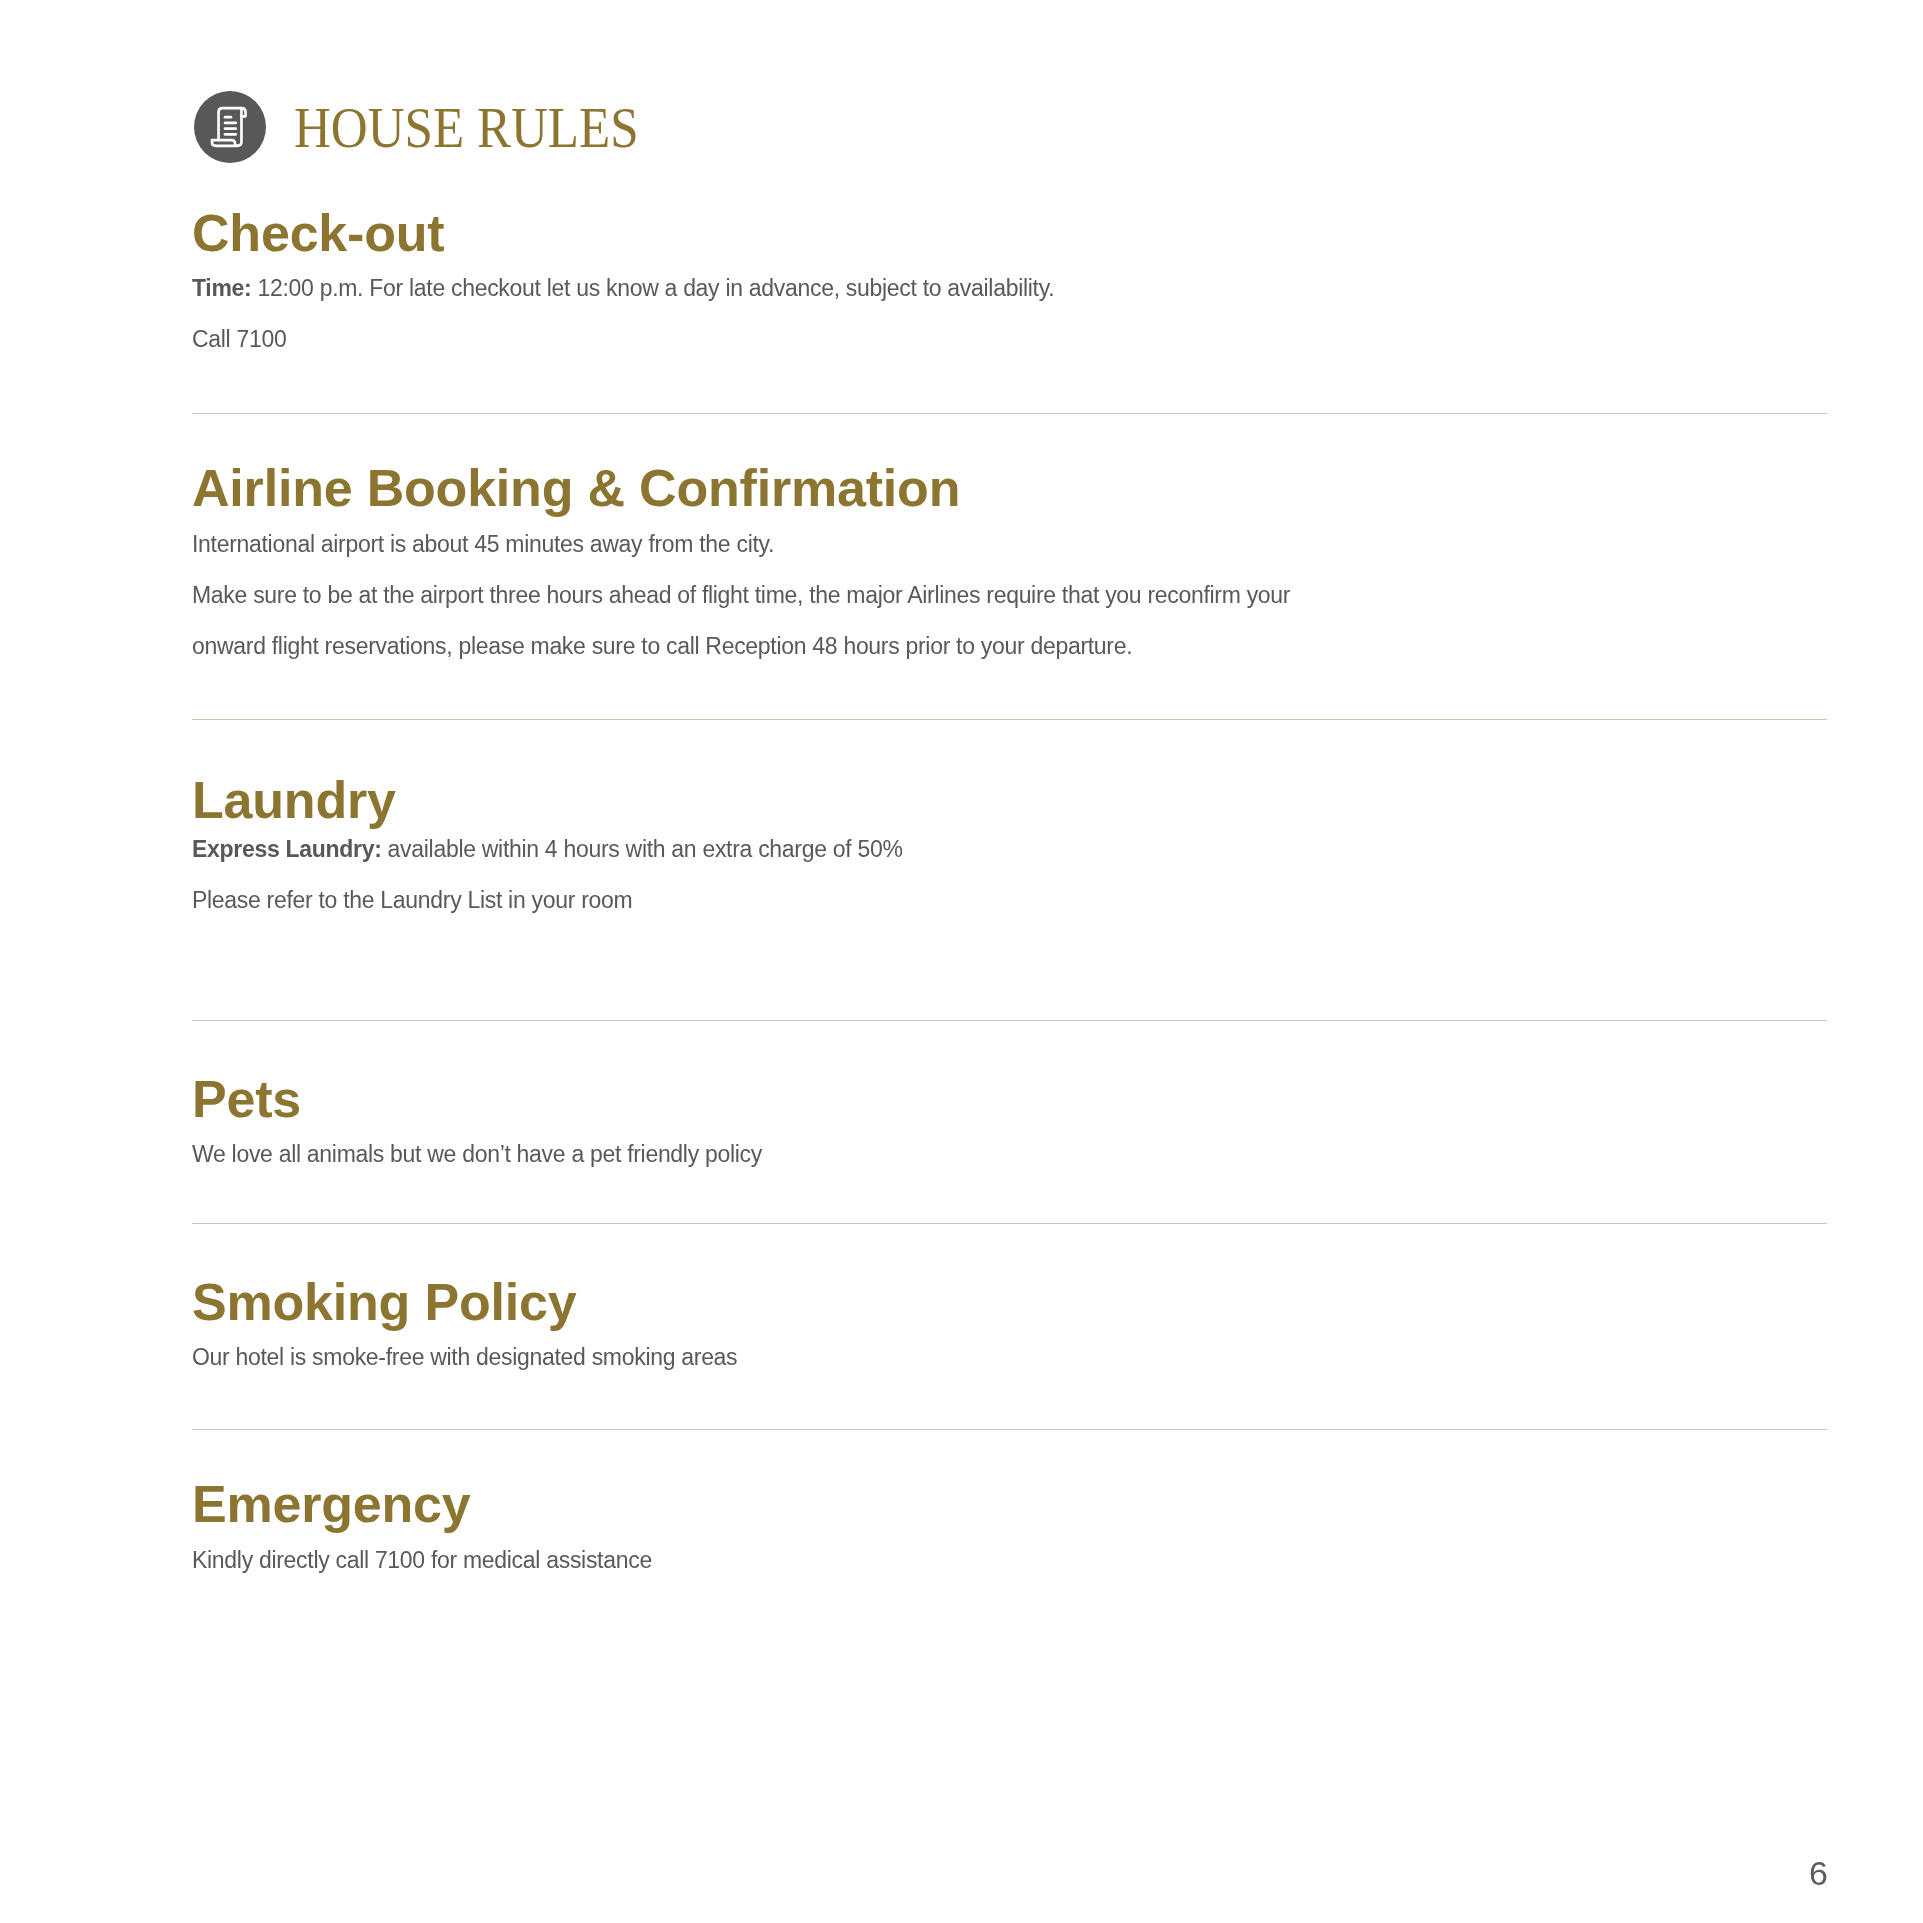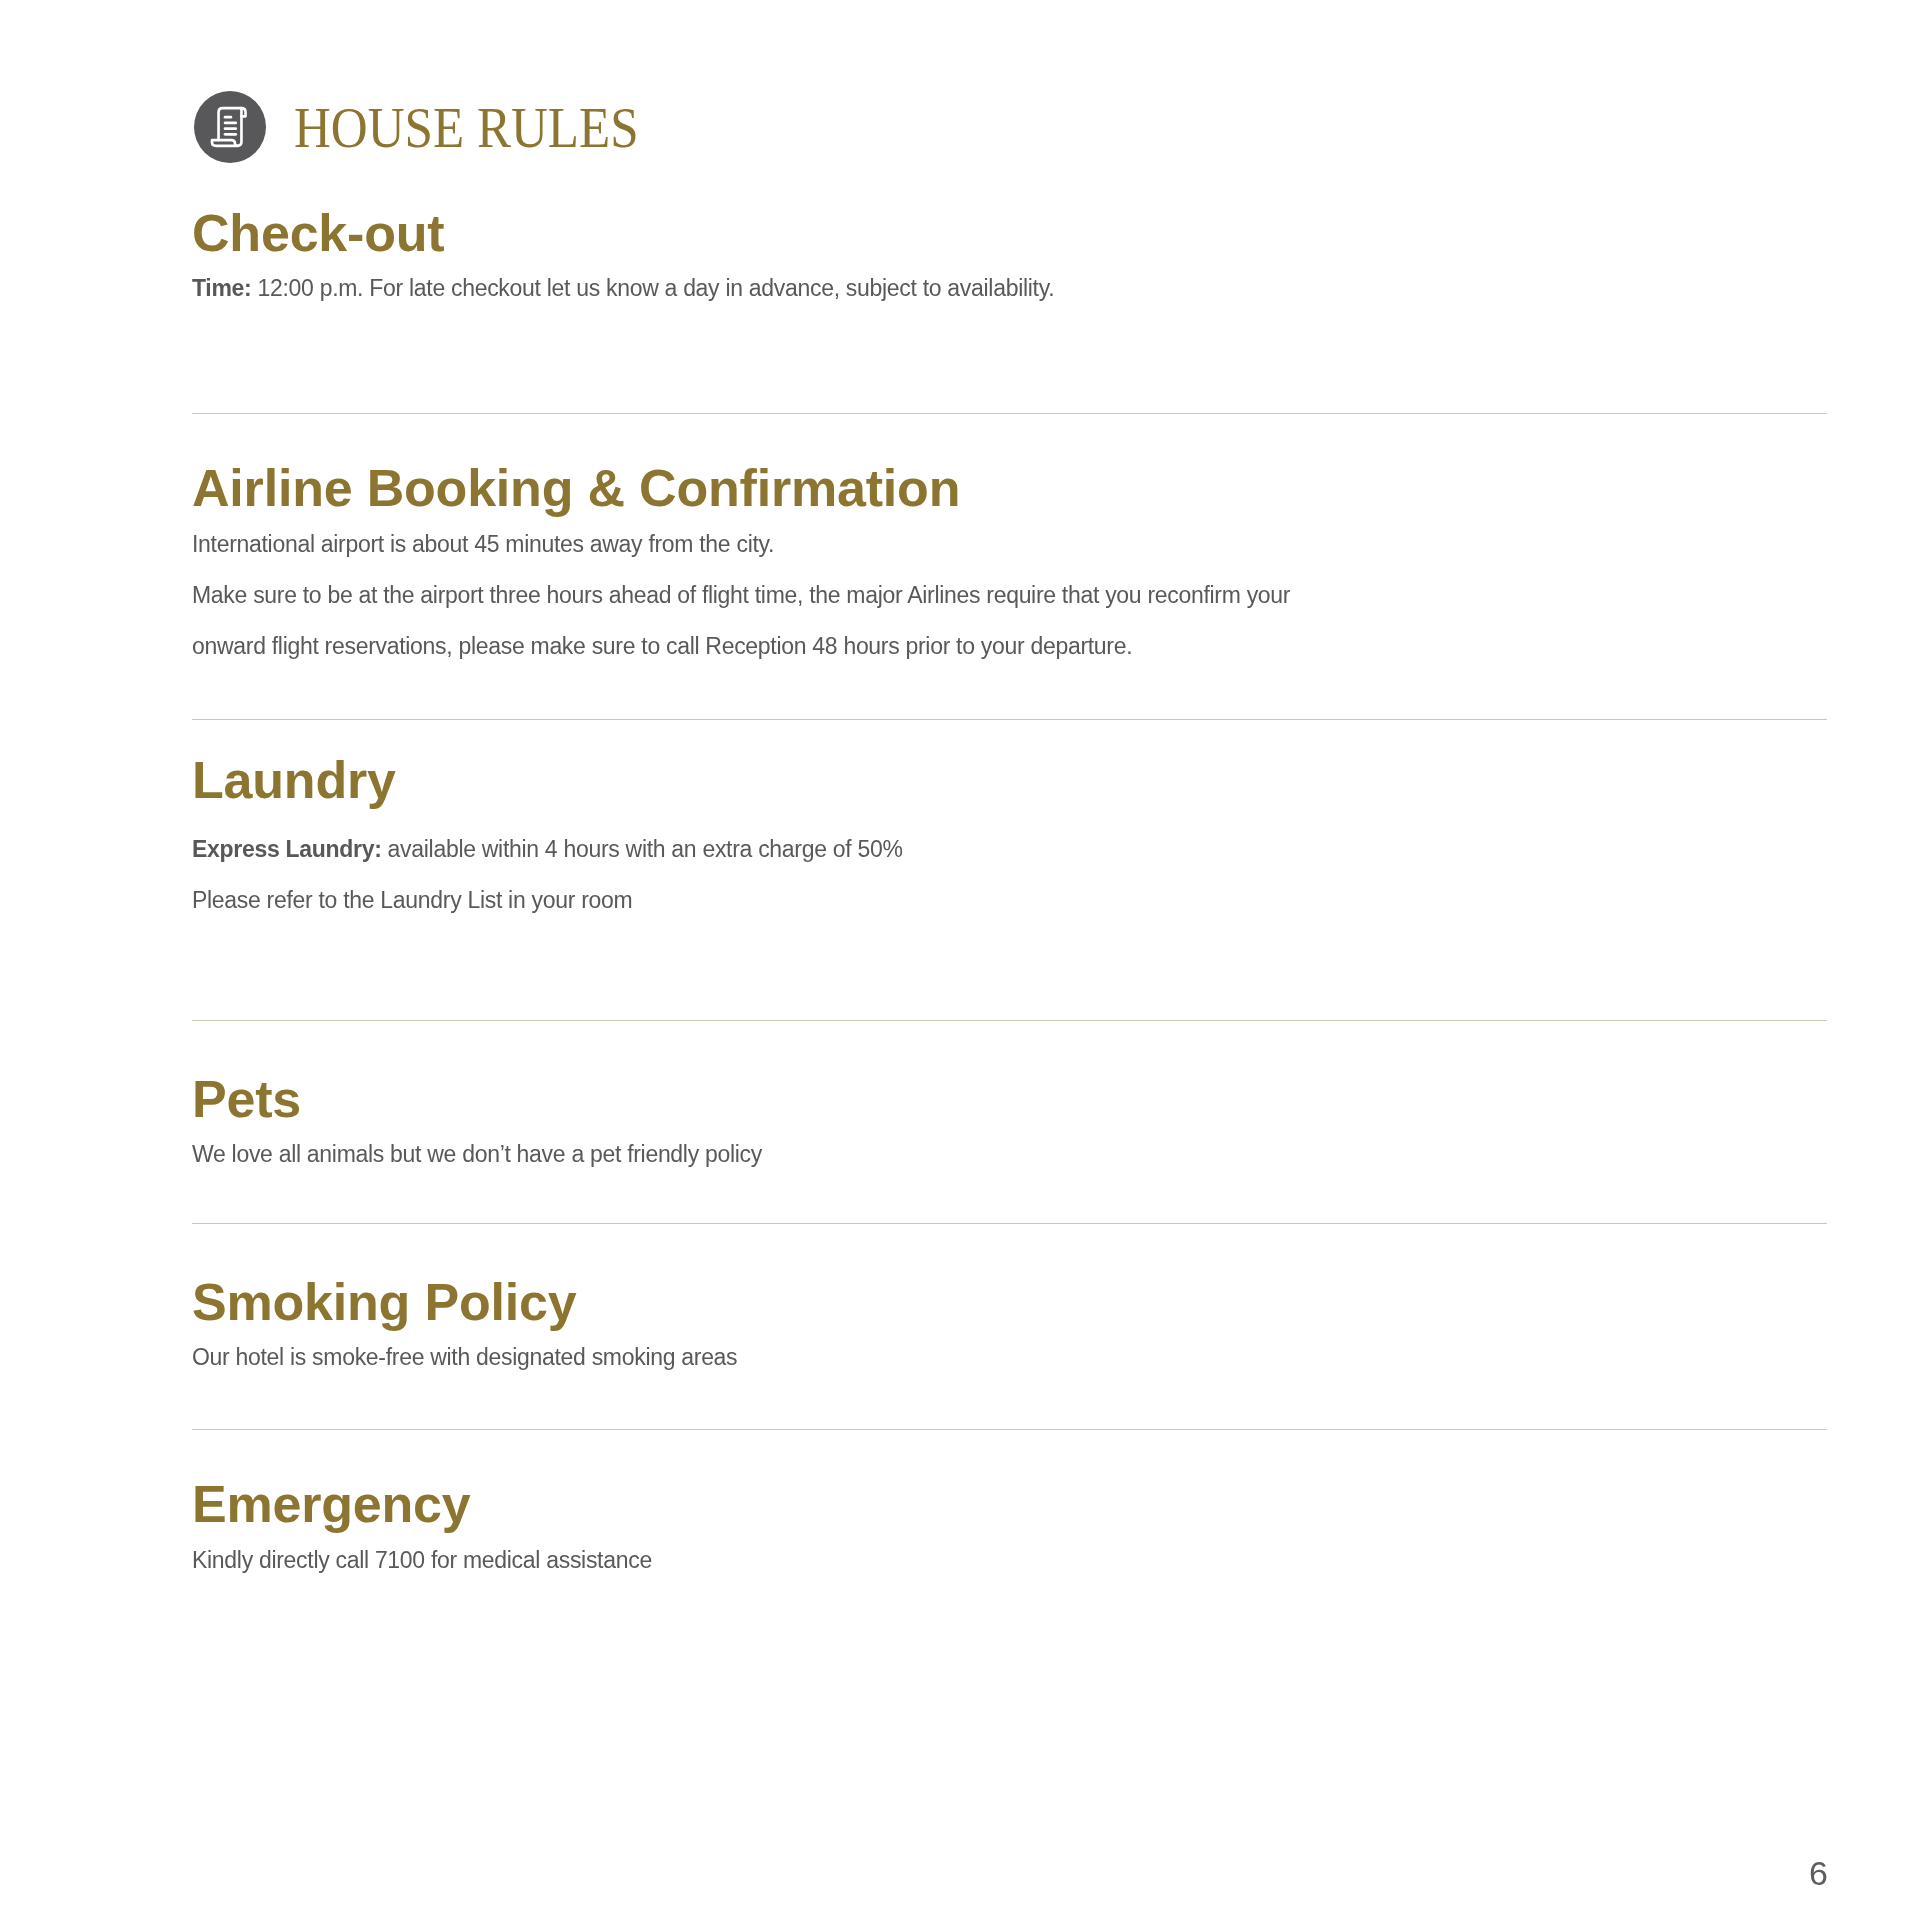--- a/index.html
+++ b/index.html
@@ -114,36 +114,37 @@
       </g>
     </svg>
   </div>
   <div class="page-title">HOUSE RULES</div>
 </div>
 
 <div class="section" style="top:0;">
   <div class="section-heading" style="top:213px;">Check-out</div>
   <div class="section-body" style="top:263px;">
     <span class="body-line"><span class="body-label">Time:</span><span> 12:00 p.m. For late checkout let us know a day in advance, subject to availability.</span></span>
+    <span class="body-line"><span>Call 7100</span></span>
   </div>
 </div>
 <div class="divider" style="top:413px;"></div>
 
 <div class="section" style="top:0;">
   <div class="section-heading" style="top:468px;">Airline Booking &amp; Confirmation</div>
   <div class="section-body" style="top:519px;">
     <span class="body-line">International airport is about 45 minutes away from the city.</span>
     <span class="body-line">Make sure to be at the airport three hours ahead of flight time, the major Airlines require that you reconfirm your</span>
     <span class="body-line">onward flight reservations, please make sure to call Reception 48 hours prior to your departure.</span>
   </div>
 </div>
 <div class="divider" style="top:719px;"></div>
 
 <div class="section" style="top:0;">
-  <div class="section-heading" style="top:760px;">Laundry</div>
+  <div class="section-heading" style="top:780px;">Laundry</div>
   <div class="section-body" style="top:824px;">
     <span class="body-line"><span class="body-label">Express Laundry:</span><span> available within 4 hours with an extra charge of 50%</span></span>
     <span class="body-line">Please refer to the Laundry List in your room</span>
   </div>
 </div>
 <div class="divider" style="top:1020px;"></div>
 
 <div class="section" style="top:0;">
   <div class="section-heading" style="top:1079px;">Pets</div>
   <div class="section-body" style="top:1129px;">

